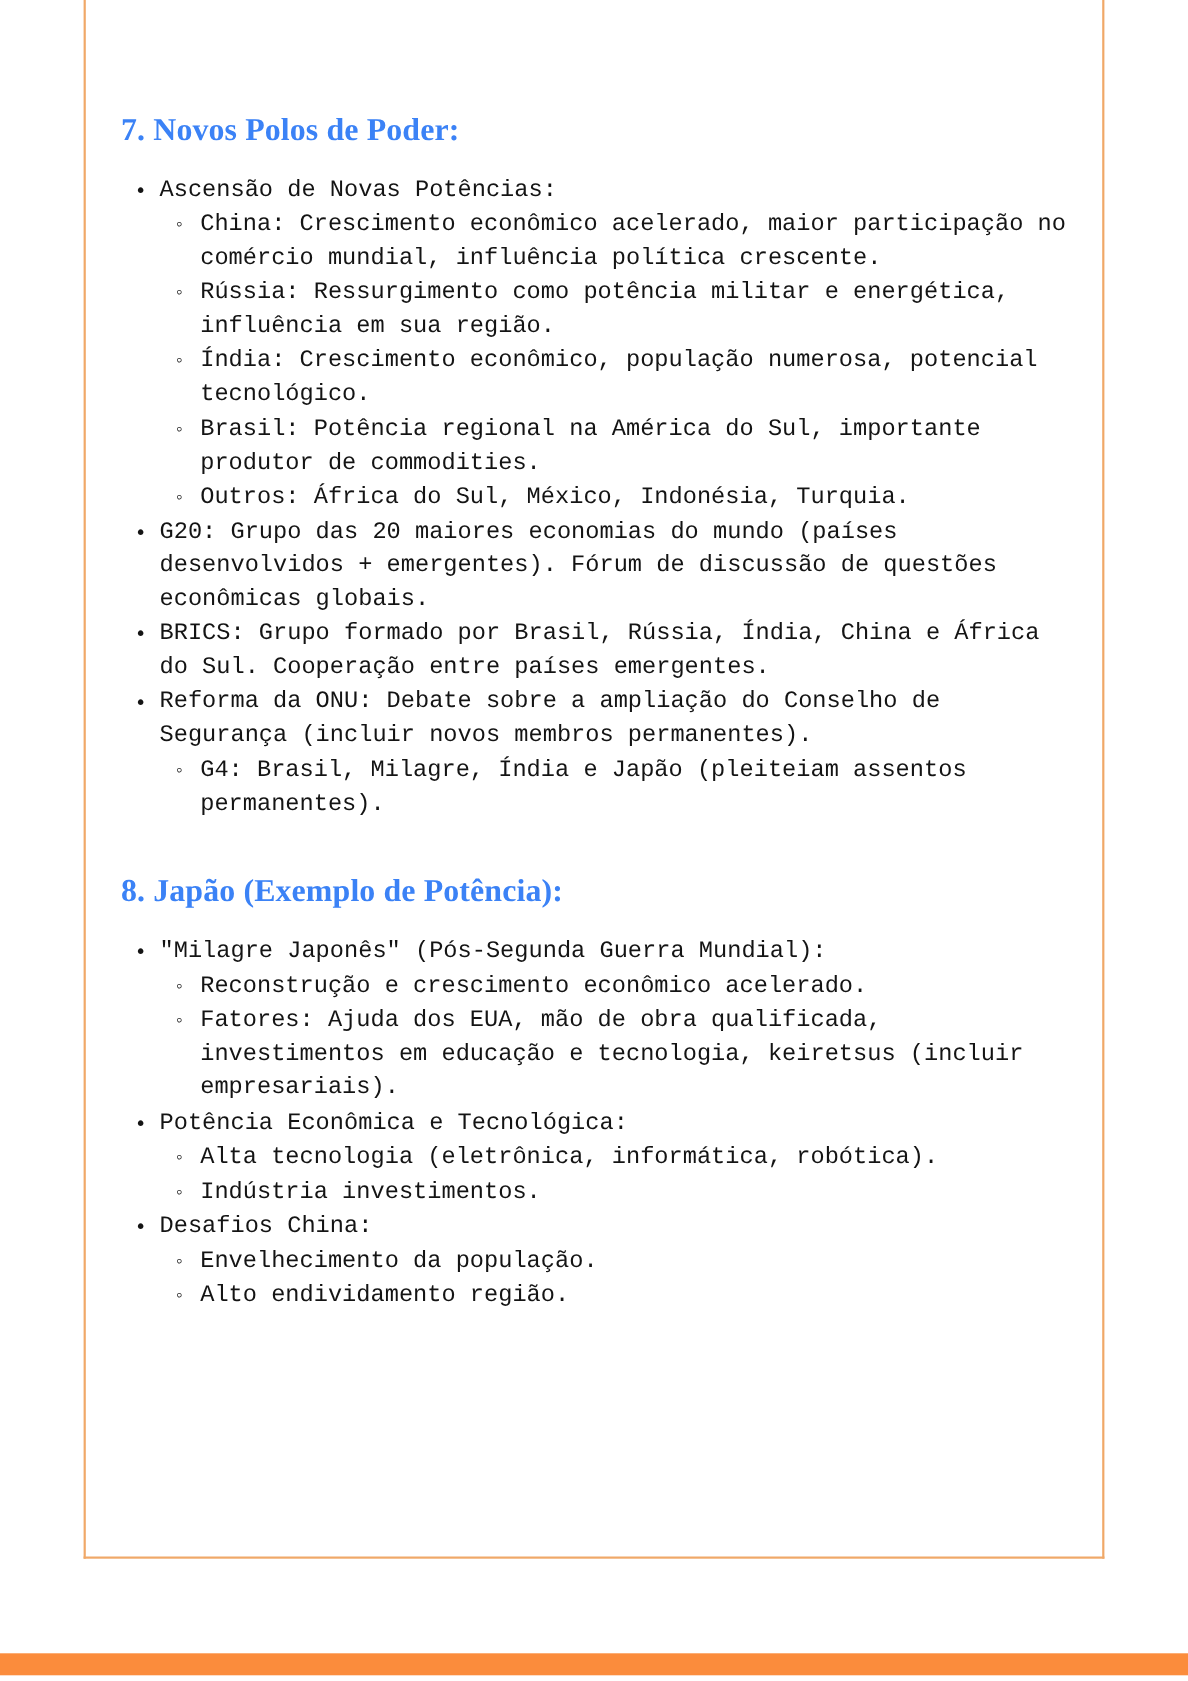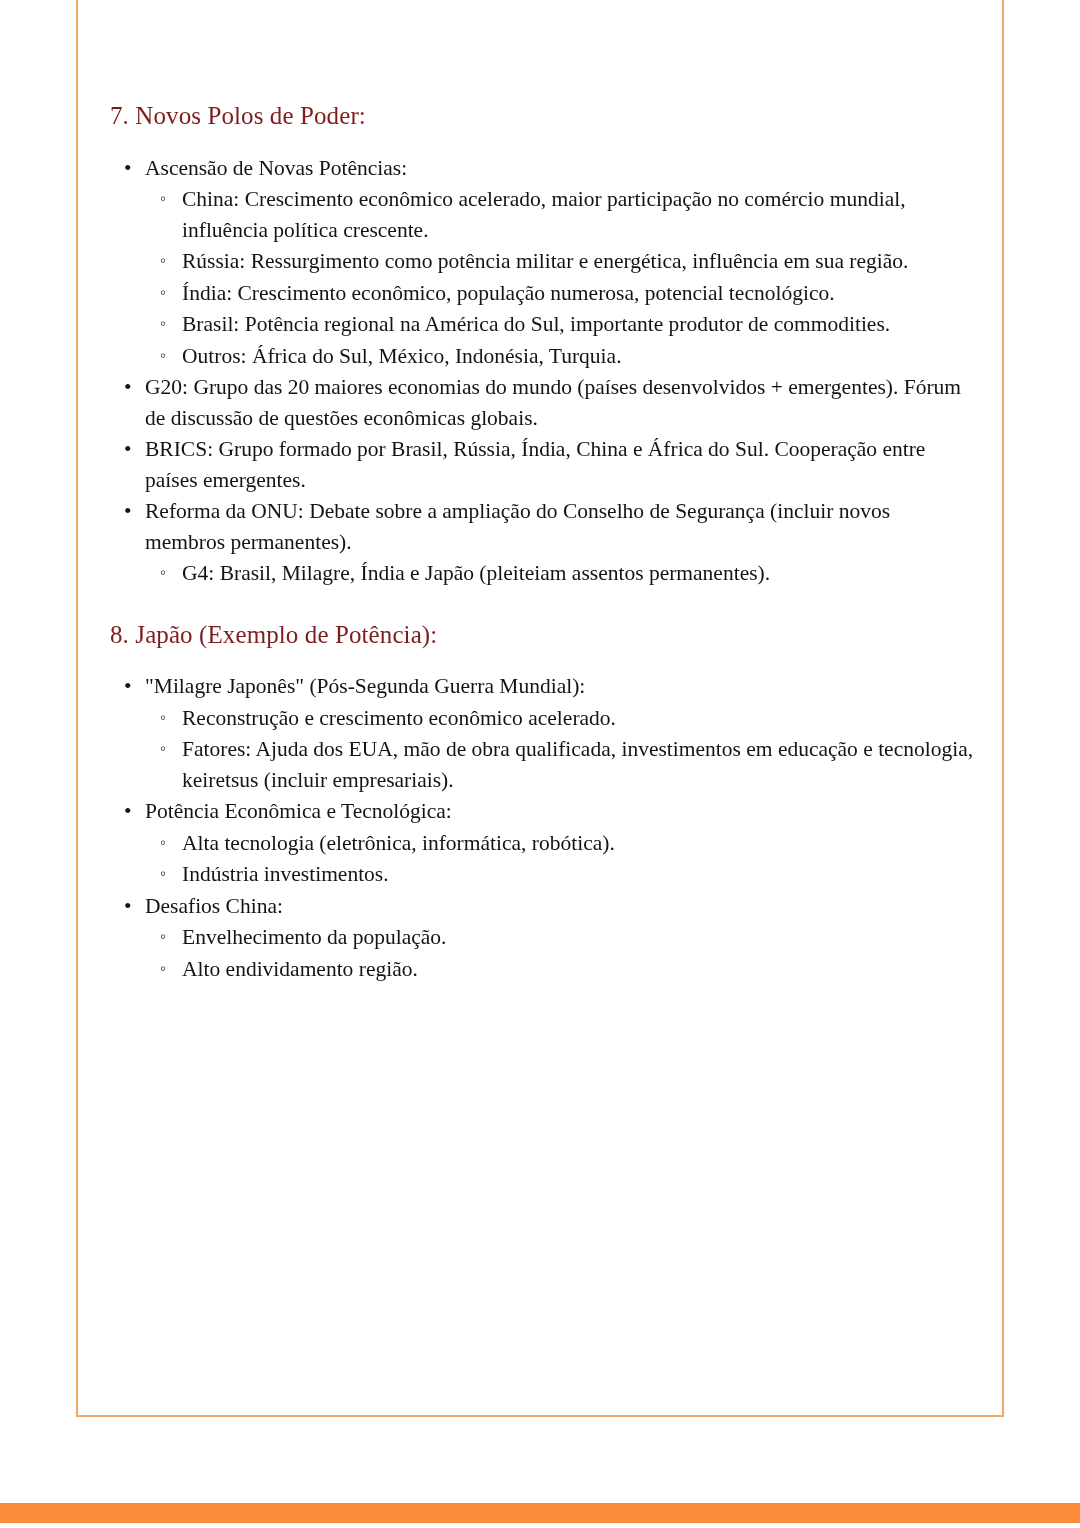--- a/index.html
+++ b/index.html
@@ -41,30 +41,30 @@
   }
 
   #doc-body {
     position: absolute;
     left: 110px;
     top: 100px;
     width: 865px;
   }
 
   .section-heading {
-    font-size: 25px;
-    font-weight: normal;
-    color: #7f1d1d;
+    font-size: 29px;
+    font-weight: bold;
+    color: #3b82f6;
     letter-spacing: 0.1px;
     margin: 0;
     line-height: 1.3;
   }
 
   .section-heading.spaced {
-    margin-top: 30px;
+    margin-top: 46px;
   }
 
   ul.level1 {
     list-style: none;
     margin: 20px 0 0 0;
     padding: 0;
   }
 
   ul.level2 {
     list-style: none;
@@ -112,20 +112,21 @@
   }
 
   
   li.bullet1 > ul.level2 {
     margin-left: 1px;
   }
 
   
   .text-line {
     display: block;
+    font-family: Liberation Mono, monospace;
   }
 </style>
 </head>
 <body>
 
 <div id="page-frame"></div>
 
 <div id="doc-body">
     <div class="section-heading">7. Novos Polos de Poder:</div>
     <ul class="level1">

